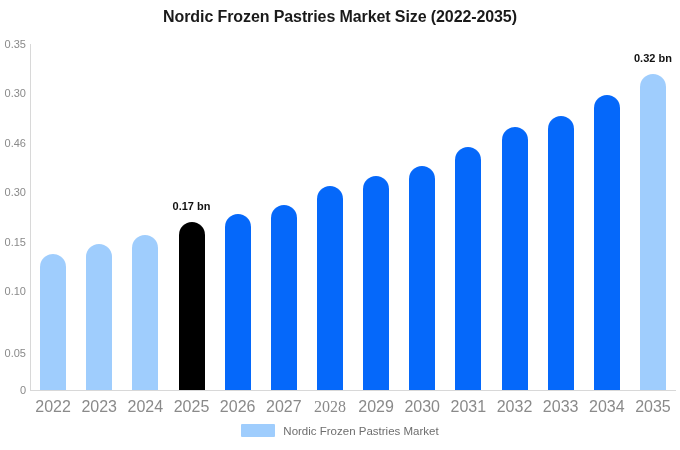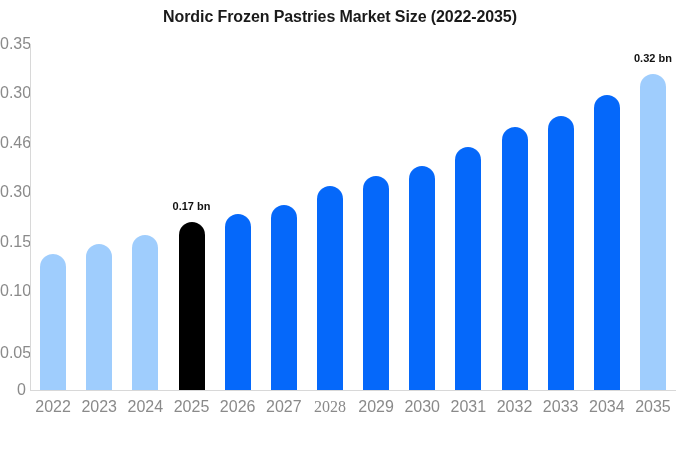--- a/index.html
+++ b/index.html
@@ -51,21 +51,21 @@
     top: 390px;
     width: 646px;
     height: 1px;
     background: #d8d8d8;
   }
   .y-tick-label {
     position: absolute;
     right: 0;
     width: 26px;
     text-align: right;
-    font-size: 16px;
+    font-size: 11px;
     color: #8a8a8a;
     transform: translateY(-50%);
     white-space: nowrap;
   }
   #y-tick-layer {
     position: absolute;
     left: 0;
     top: 0;
     width: 26px;
     height: 450px;
@@ -159,16 +159,20 @@
       <div class="x-tick-label" style="left: 304.929px; width: 50px; font-family: Liberation Serif, serif;">2028</div>
       <div class="x-tick-label" style="left: 351.071px; width: 50px;">2029</div>
       <div class="x-tick-label" style="left: 397.214px; width: 50px;">2030</div>
       <div class="x-tick-label" style="left: 443.357px; width: 50px;">2031</div>
       <div class="x-tick-label" style="left: 489.5px; width: 50px;">2032</div>
       <div class="x-tick-label" style="left: 535.643px; width: 50px;">2033</div>
       <div class="x-tick-label" style="left: 581.786px; width: 50px;">2034</div>
       <div class="x-tick-label" style="left: 627.929px; width: 50px;">2035</div>
     </div>
 
+  <div id="legend">
+    <span id="legend-swatch" style="background: rgb(159, 205, 253);"></span>
+    <span id="legend-label">Nordic Frozen Pastries Market</span>
+  </div>
 
 <div class="bar-label" style="left: 151.5px; width: 80px; top: 199.943px;">0.17 bn</div>
     <div class="bar-label" style="left: 612.929px; width: 80px; top: 51.6571px;">0.32 bn</div>
   </div>
 
 </body></html>

